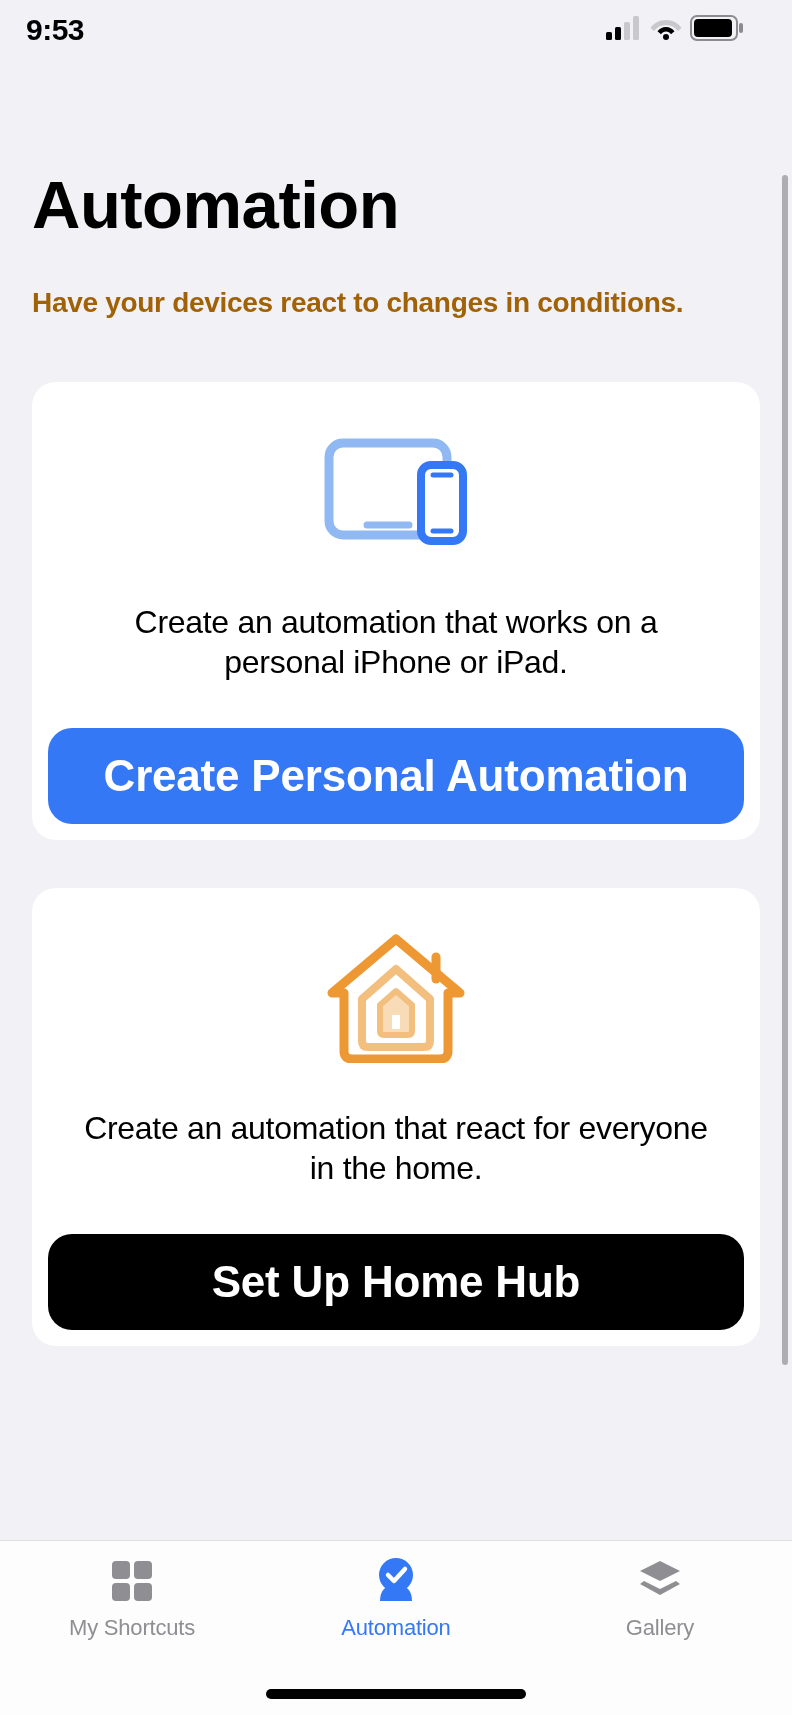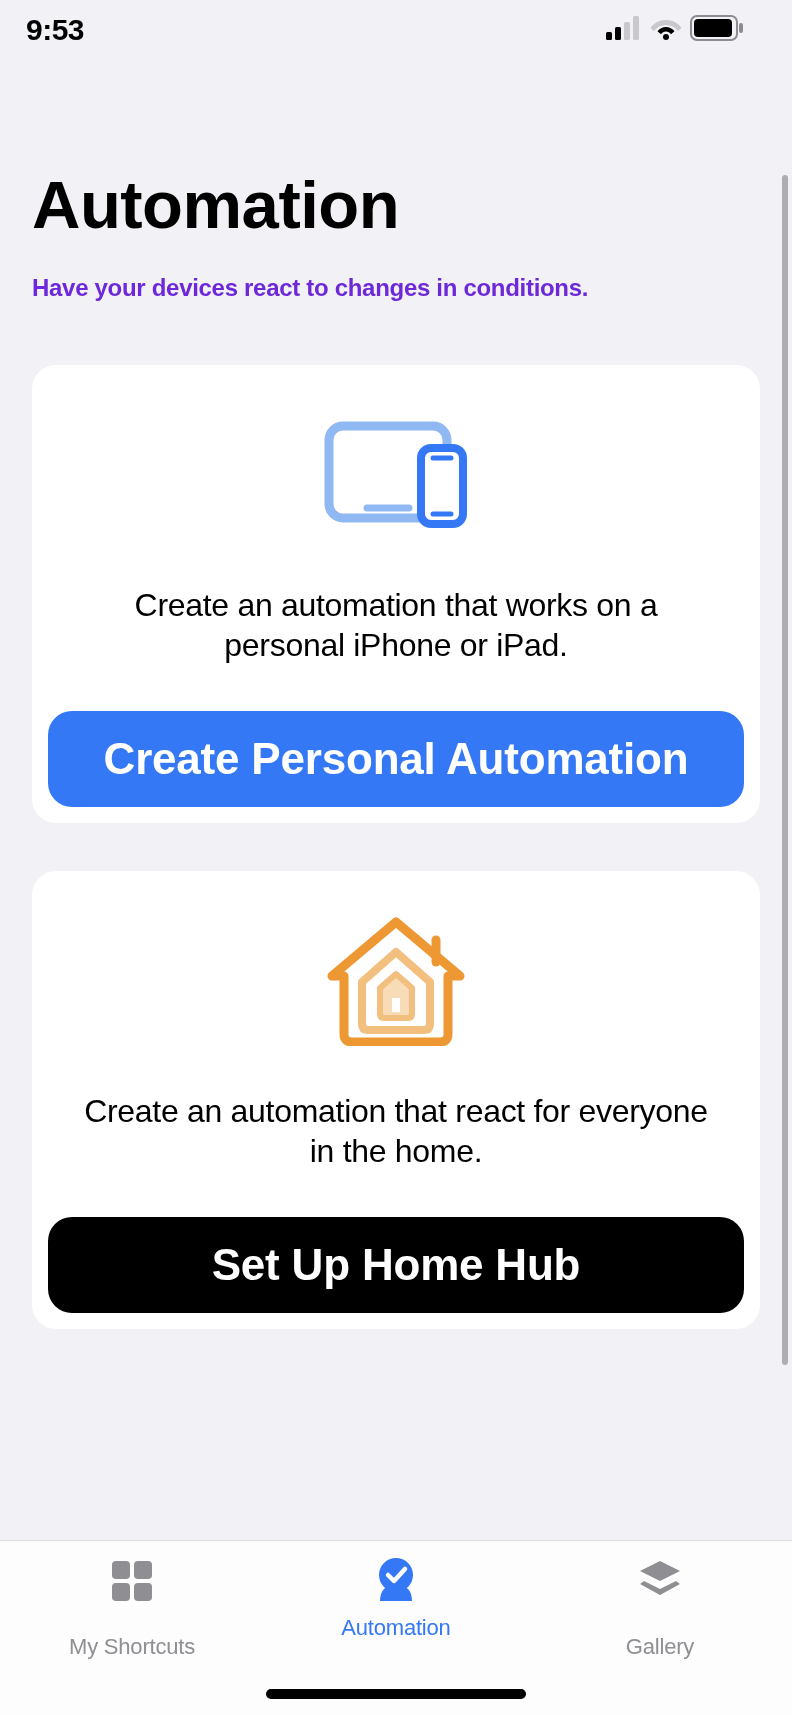--- a/index.html
+++ b/index.html
@@ -41,25 +41,25 @@
       padding: 110px 32px 0 32px;
     }
     .header-title {
       font-size: 67px;
       font-weight: 700;
       letter-spacing: -0.5px;
       line-height: 1.05;
       color: #000;
     }
     .header-subtitle {
-      margin-top: 32px;
-      font-size: 24px;
+      margin-top: 44px;
+      font-size: 28px;
       font-weight: 600;
       letter-spacing: -0.3px;
-      color: #6d28d9;
+      color: #a16207;
       line-height: 1.35;
     }
 
     
     .cards {
       padding: 60px 32px 0 32px;
     }
     .card {
       background: #fff;
       border-radius: 24px;
@@ -124,21 +124,21 @@
       height: 52px;
       display: flex;
       align-items: center;
       justify-content: center;
     }
     .tab-label {
       font-size: 22px;
       font-weight: 500;
       letter-spacing: -0.2px;
     }
-    .tab.inactive .tab-label { color: #8e8e93; margin-top: 19px; }
+    .tab.inactive .tab-label { color: #8e8e93; }
     .tab.active .tab-label { color: #3478f6; }
 
     
     .home-indicator {
       position: absolute;
       bottom: 16px;
       left: 50%;
       transform: translateX(-50%);
       width: 260px;
       height: 10px;

